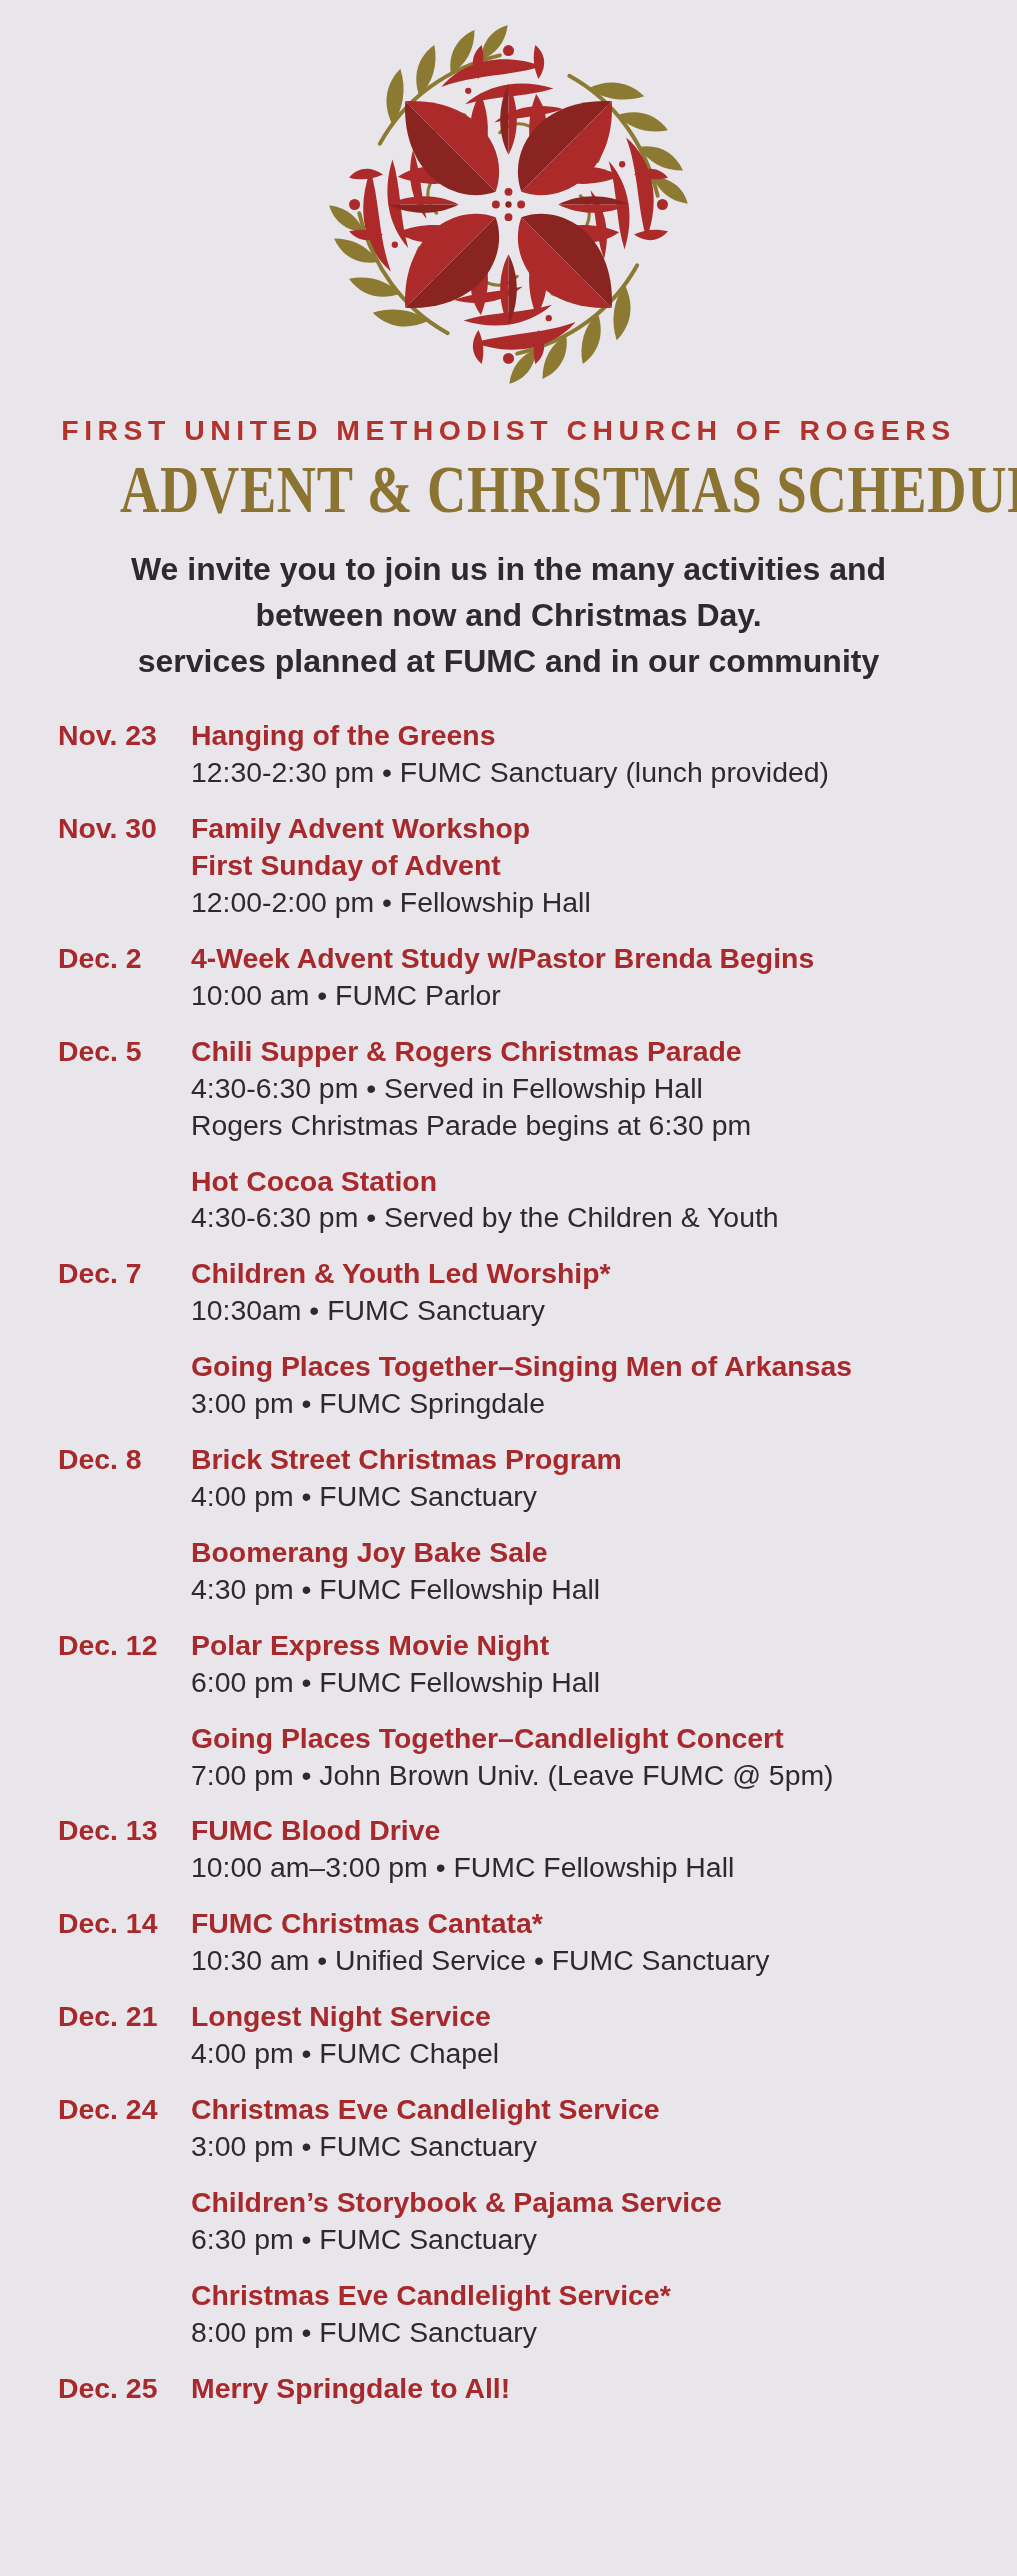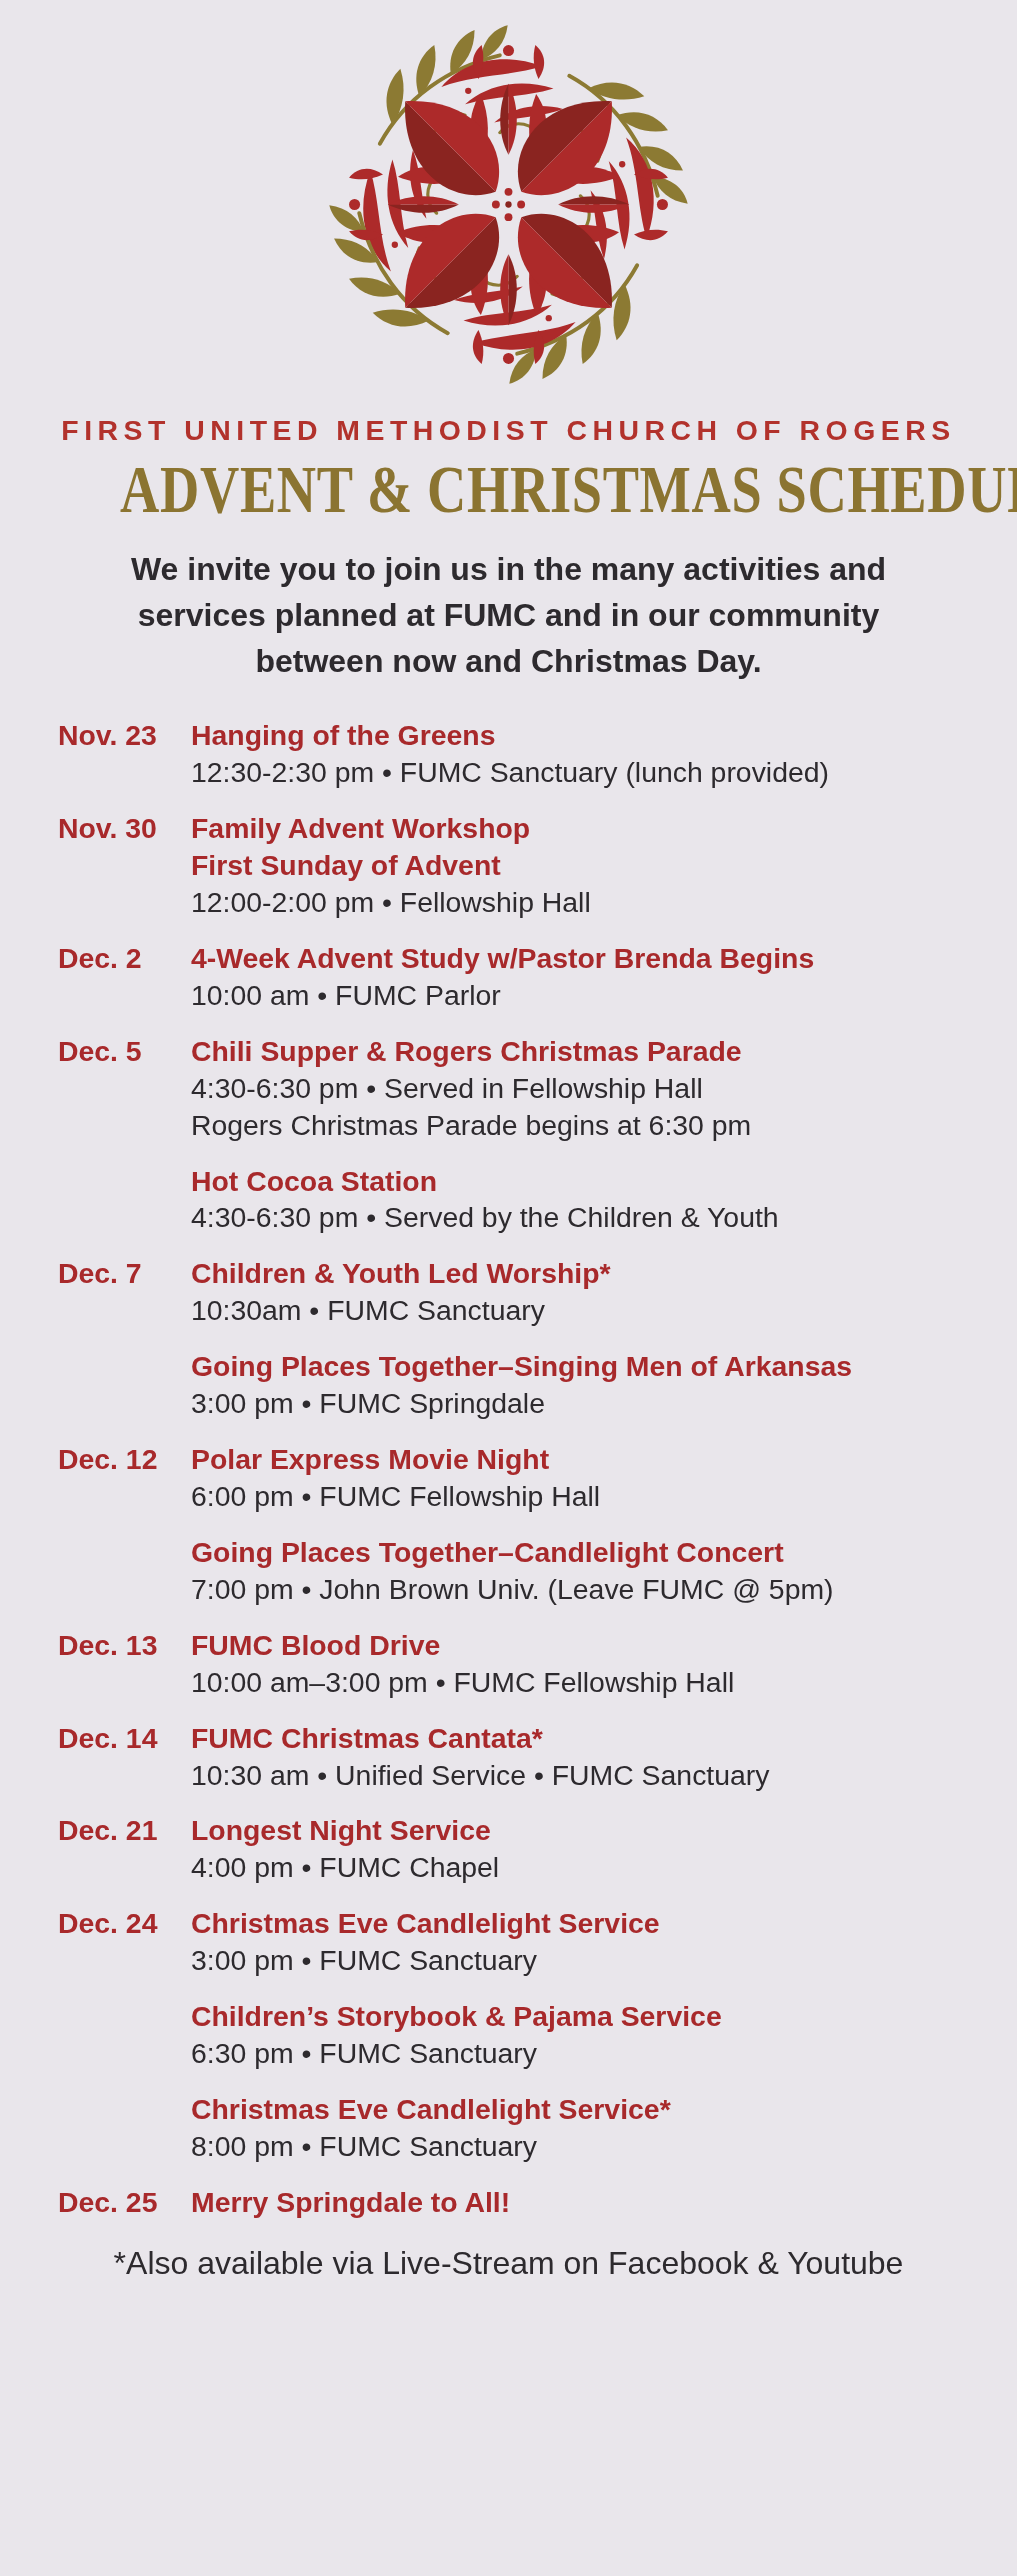--- a/index.html
+++ b/index.html
@@ -120,22 +120,22 @@
     </svg>
   </div>
 
   <div class="church-name">FIRST UNITED METHODIST CHURCH OF ROGERS</div>
   <div class="title-wrap">
     <div class="main-title">ADVENT &amp; CHRISTMAS SCHEDULE</div>
   </div>
 
   <div class="intro">
     <div>We invite you to join us in the many activities and</div>
+    <div>between now and Christmas Day.</div>
     <div>services planned at FUMC and in our community</div>
-    <div>between now and Christmas Day.</div>
   </div>
 
   <div class="schedule">
 
     <div class="row">
       <div class="date-col">Nov. 23</div>
       <div class="events-col">
         <div class="event">
           <div class="event-title">Hanging of the Greens</div>
           <div class="event-detail">12:30-2:30 pm • FUMC Sanctuary (lunch provided)</div>
@@ -186,20 +186,33 @@
           <div class="event-title">Children &amp; Youth Led Worship*</div>
           <div class="event-detail">10:30am • FUMC Sanctuary</div>
         </div>
         <div class="event">
           <div class="event-title">Going Places Together–Singing Men of Arkansas</div>
           <div class="event-detail">3:00 pm • FUMC Springdale</div>
         </div>
       </div>
     </div>
 
+    <div class="row">
+      <div class="date-col">Dec. 8</div>
+      <div class="events-col">
+        <div class="event">
+          <div class="event-title">Brick Street Christmas Program</div>
+          <div class="event-detail">4:00 pm • FUMC Sanctuary</div>
+        </div>
+        <div class="event">
+          <div class="event-title">Boomerang Joy Bake Sale</div>
+          <div class="event-detail">4:30 pm • FUMC Fellowship Hall</div>
+        </div>
+      </div>
+    </div>
 
     <div class="row">
       <div class="date-col">Dec. 12</div>
       <div class="events-col">
         <div class="event">
           <div class="event-title">Polar Express Movie Night</div>
           <div class="event-detail">6:00 pm • FUMC Fellowship Hall</div>
         </div>
         <div class="event">
           <div class="event-title">Going Places Together–Candlelight Concert</div>

